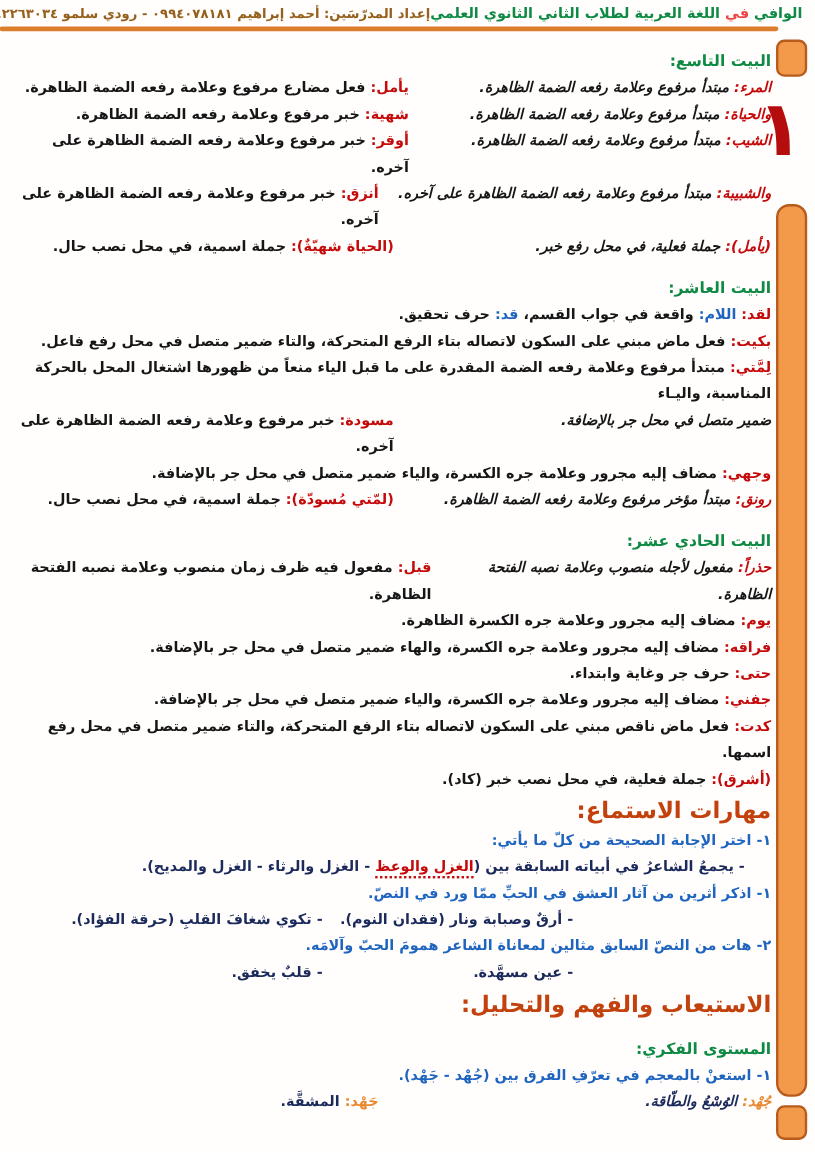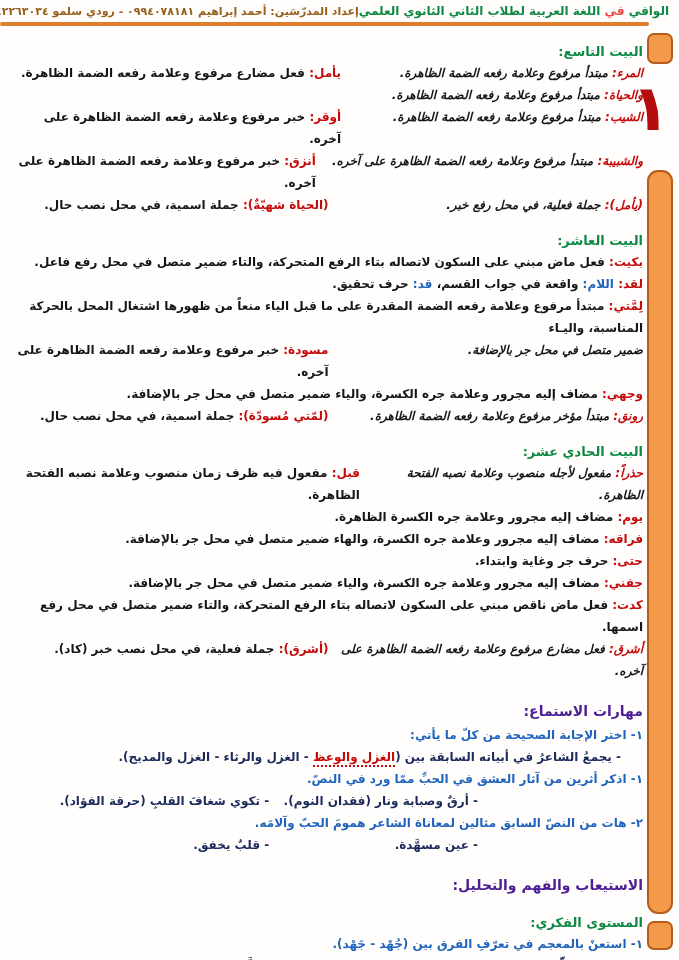--- a/index.html
+++ b/index.html
@@ -25,21 +25,21 @@
   .railbar{position:absolute;right:6px;top:170px;width:22px;height:740px;
            background:#f2994a;border:2px solid #b85c1d;border-radius:11px;}
   .bignum{position:absolute;right:9px;top:76px;font-size:64px;line-height:1;color:#b50d0d;}
 
   
   .content{padding:1px 36px 0 14px;font-size:12px;color:#161616;}
   .line{line-height:22px;}
   .kw{color:#c40a0a;}
   .okw{color:#e8882f;}
   .vtitle{color:#0f8a44;font-size:13px;line-height:21px;margin-top:14px;}
-  .bigred{color:#4c1d95;font-size:14px;line-height:25px;margin-top:17px;}
+  .bigred{color:#c2410c;font-size:19px;line-height:25px;margin-top:4px;}
   .q{color:#1f64be;line-height:22px;}
   .navy{color:#1b2a5b;}
   .indent{padding-right:22px;}
   .ansu{color:#c40a0a;border-bottom:2px dotted #c40a0a;padding-bottom:1px;}
 
   .pair{display:flex;line-height:22px;}
   .pair .a{flex:0 0 var(--s,48%);font-style:italic;}
   .pair .b{flex:1;}
   .ansrow{display:flex;line-height:22px;padding-right:165px;}
   .ansrow .a{flex:0 0 45%;}
@@ -65,45 +65,46 @@
 
   <div class="content">
 
     <div class="vtitle">البيت التاسع:</div>
     <div class="pair" style="--s:48%">
       <div class="a"><span class="kw">المرء:</span> <span>مبتدأ مرفوع وعلامة رفعه الضمة الظاهرة.</span></div>
       <div class="b"><span class="kw">يأمل:</span> <span>فعل مضارع مرفوع وعلامة رفعه الضمة الظاهرة.</span></div>
     </div>
     <div class="pair" style="--s:48%">
       <div class="a"><span class="kw">والحياة:</span> <span>مبتدأ مرفوع وعلامة رفعه الضمة الظاهرة.</span></div>
+      <div class="b"><span class="kw">شهية:</span> <span>خبر مرفوع وعلامة رفعه الضمة الظاهرة.</span></div>
     </div>
     <div class="pair" style="--s:48%">
       <div class="a"><span class="kw">الشيب:</span> <span>مبتدأ مرفوع وعلامة رفعه الضمة الظاهرة.</span></div>
       <div class="b"><span class="kw">أوقر:</span> <span>خبر مرفوع وعلامة رفعه الضمة الظاهرة على آخره.</span></div>
     </div>
     <div class="pair" style="--s:52%">
       <div class="a"><span class="kw">والشبيبة:</span> <span>مبتدأ مرفوع وعلامة رفعه الضمة الظاهرة على آخره.</span></div>
       <div class="b"><span class="kw">أنزق:</span> <span>خبر مرفوع وعلامة رفعه الضمة الظاهرة على آخره.</span></div>
     </div>
     <div class="pair" style="--s:50%">
       <div class="a"><span class="kw">(يأمل):</span> <span>جملة فعلية، في محل رفع خبر.</span></div>
       <div class="b"><span class="kw">(الحياة شهيّةٌ):</span> <span>جملة اسمية، في محل نصب حال.</span></div>
     </div>
 
     <div class="vtitle">البيت العاشر:</div>
     <div class="line">
-      <span class="kw">بكيت:</span>
-      <span>فعل ماض مبني على السكون لاتصاله بتاء الرفع المتحركة، والتاء ضمير متصل في محل رفع فاعل.</span>
-    </div>
-    <div class="line">
       <span class="kw">لقد:</span>
       <span class="q">اللام:</span>
       <span>واقعة في جواب القسم،</span>
       <span class="q">قد:</span>
       <span>حرف تحقيق.</span>
+    </div>
+    <div class="line">
+      <span class="kw">بكيت:</span>
+      <span>فعل ماض مبني على السكون لاتصاله بتاء الرفع المتحركة، والتاء ضمير متصل في محل رفع فاعل.</span>
     </div>
     <div class="line">
       <span class="kw">لِمَّتي:</span>
       <span>مبتدأ مرفوع وعلامة رفعه الضمة المقدرة على ما قبل الياء منعاً من ظهورها اشتغال المحل بالحركة المناسبة، واليـاء</span>
     </div>
     <div class="pair" style="--s:50%">
       <div class="a"><span>ضمير متصل في محل جر بالإضافة.</span></div>
       <div class="b"><span class="kw">مسودة:</span> <span>خبر مرفوع وعلامة رفعه الضمة الظاهرة على آخره.</span></div>
     </div>
     <div class="line">
@@ -134,21 +135,20 @@
     </div>
     <div class="line">
       <span class="kw">جفني:</span>
       <span>مضاف إليه مجرور وعلامة جره الكسرة، والياء ضمير متصل في محل جر بالإضافة.</span>
     </div>
     <div class="line">
       <span class="kw">كدت:</span>
       <span>فعل ماض ناقص مبني على السكون لاتصاله بتاء الرفع المتحركة، والتاء ضمير متصل في محل رفع اسمها.</span>
     </div>
     <div class="pair" style="--s:50%">
-      <div class="a"><span class="kw">أشرق:</span> <span>فعل مضارع مرفوع وعلامة رفعه الضمة الظاهرة على آخره.</span></div>
       <div class="b"><span class="kw">(أشرق):</span> <span>جملة فعلية، في محل نصب خبر (كاد).</span></div>
     </div>
 
     <div class="bigred">مهارات الاستماع:</div>
     <div class="q">١- اختر الإجابة الصحيحة من كلّ ما يأتي:</div>
     <div class="line navy indent">
       <span>-  يجمعُ الشاعرُ في أبياته السابقة بين (</span><span class="ansu">الغزل والوعظ</span><span> - الغزل والرثاء - الغزل والمديح).</span>
     </div>
 
     <div class="q">١- اذكر أثرين من آثار العشق في الحبِّ ممّا ورد في النصّ.</div>

